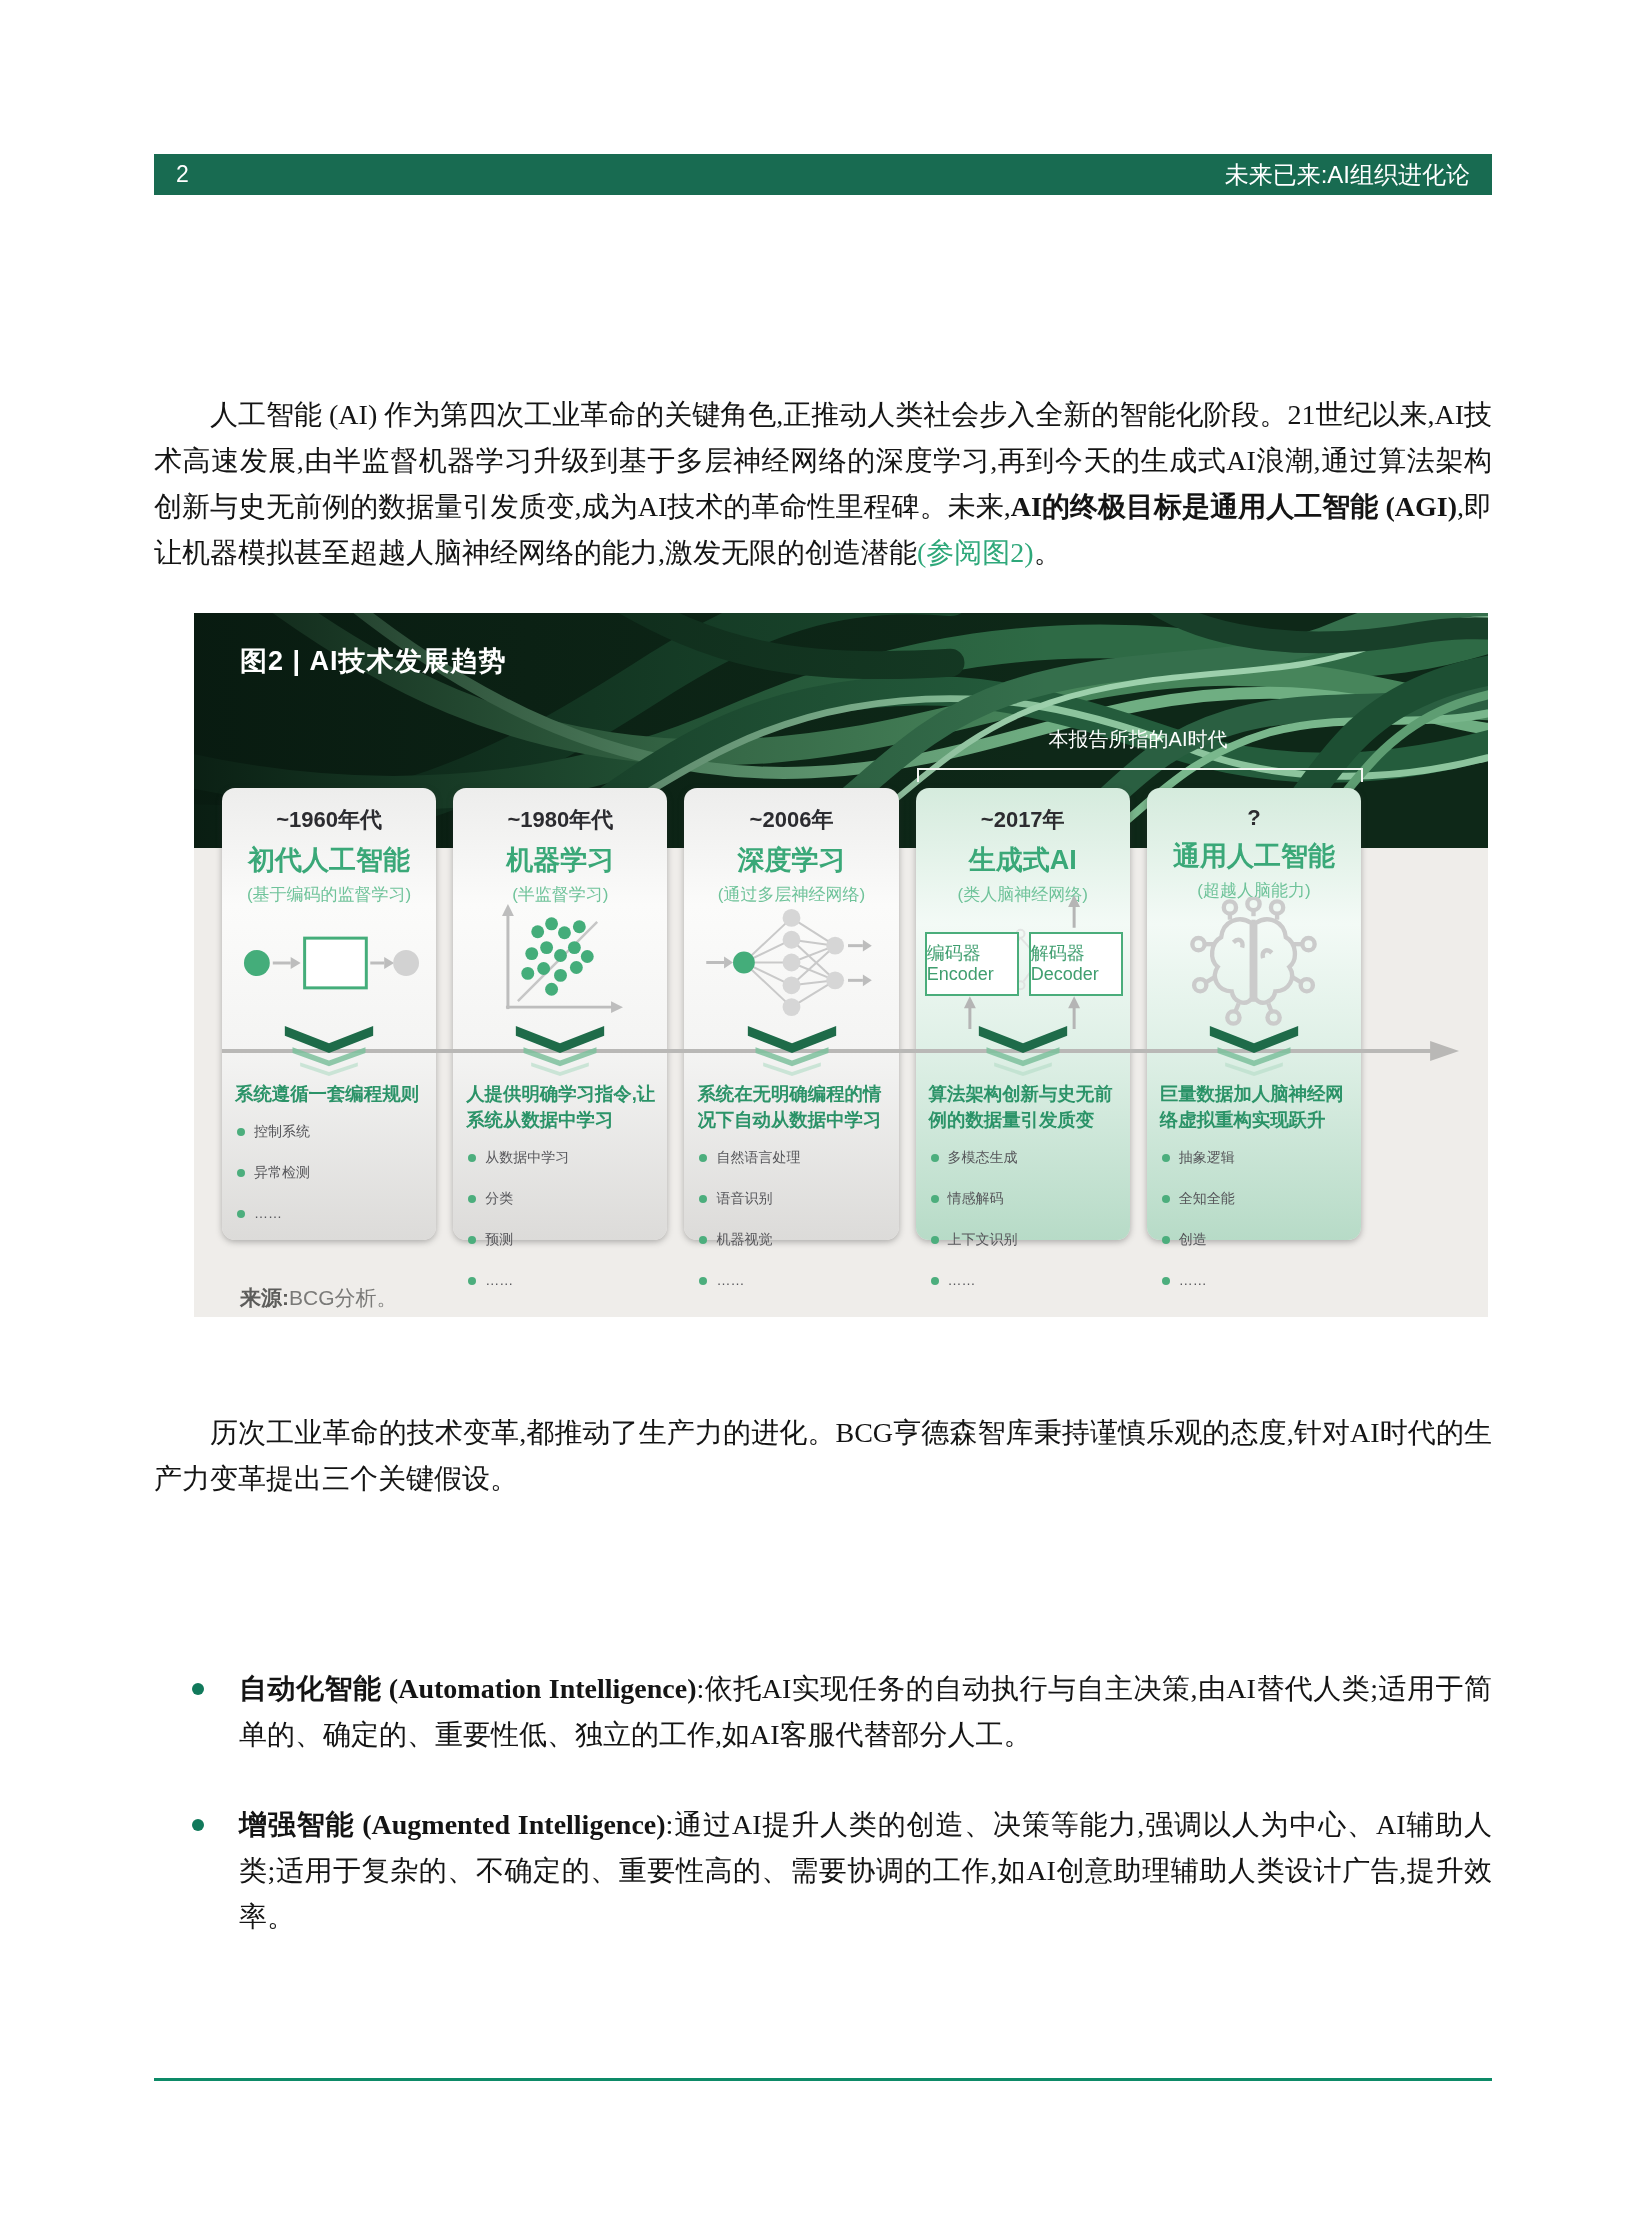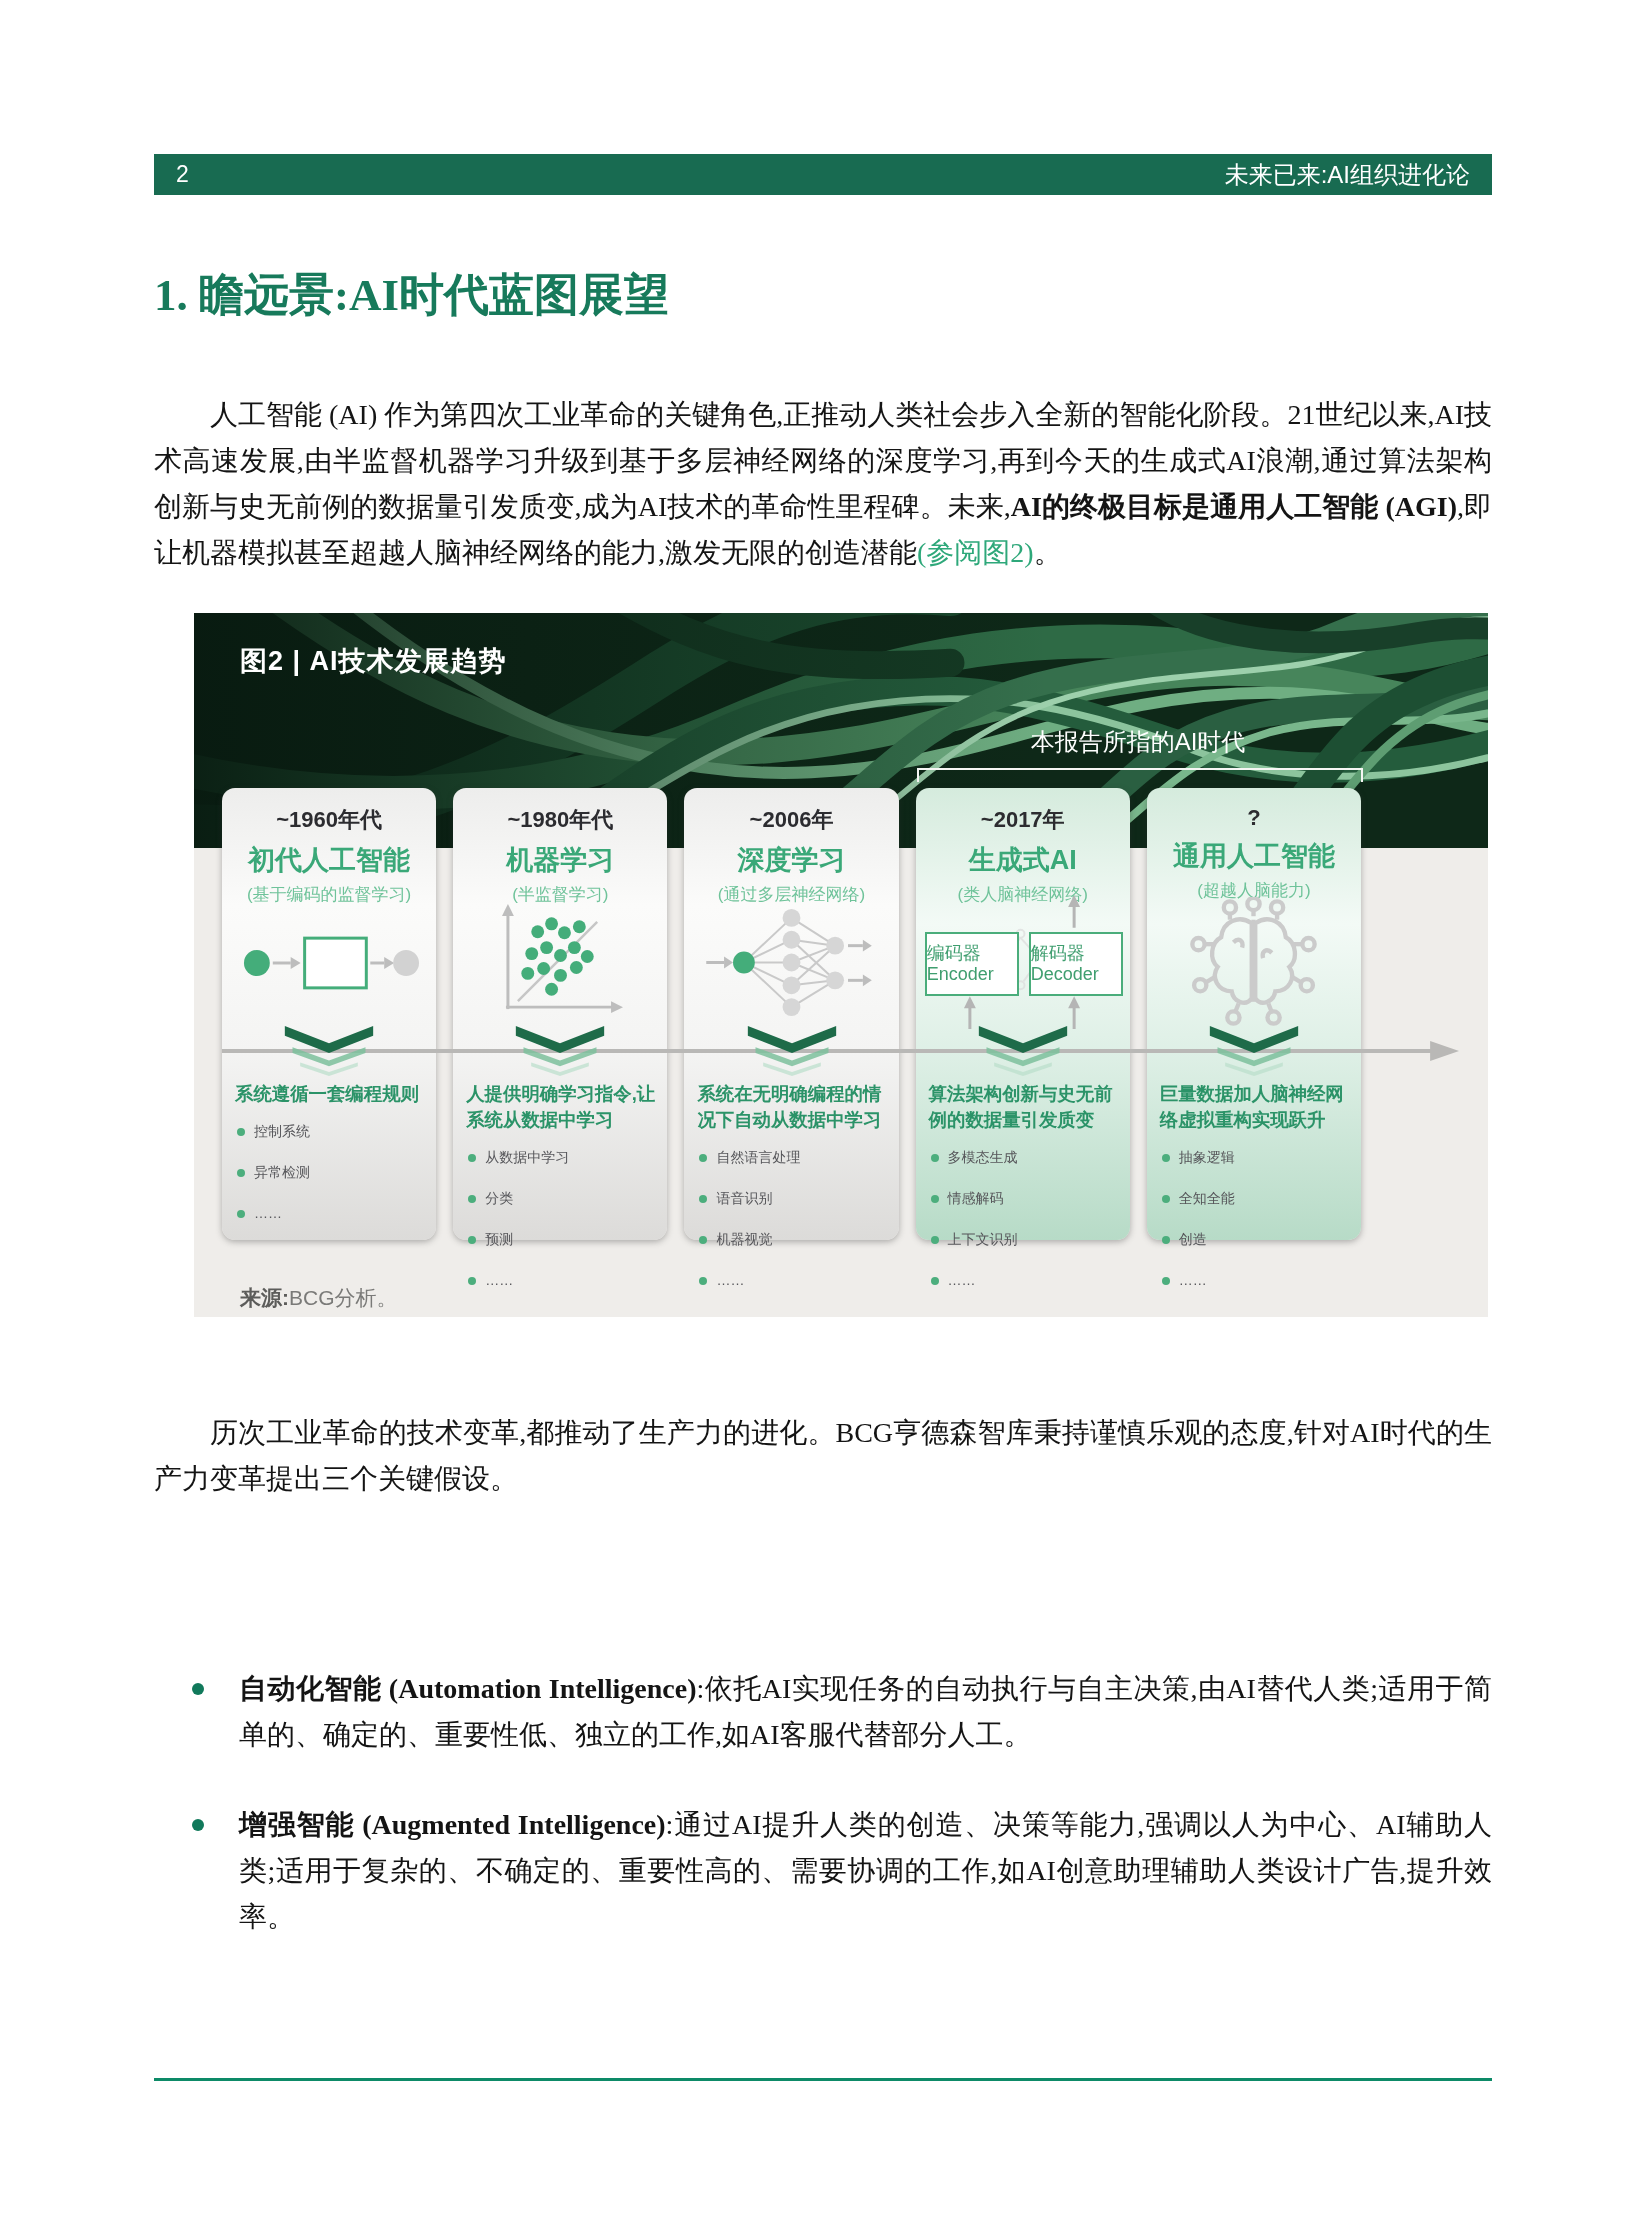--- a/index.html
+++ b/index.html
@@ -33,21 +33,21 @@
   .bullet-list li::before{content:"";position:absolute;left:38px;top:17px;width:12px;height:12px;
     border-radius:50%;background:#11795b;}
 
   
   .figure{position:absolute;left:194px;top:613px;width:1294px;height:704px;background:#efedea;}
   .fig-hero{position:absolute;top:0;left:0;width:1294px;height:235px;overflow:hidden;}
   .fig-hero svg{display:block;}
   .fig-title{position:absolute;top:30px;left:46px;color:#ffffff;font-weight:bold;font-size:27px;
     letter-spacing:1px;}
   .era-label{position:absolute;top:113px;left:723px;width:442px;text-align:center;color:#ffffff;
-    font-size:24px;}
+    font-size:20px;}
   .bracket{position:absolute;top:155px;left:723px;width:442px;height:12px;
     border-top:2px solid #f6f6f4;border-left:2px solid #f6f6f4;border-right:2px solid #f6f6f4;}
 
   .fig-cards{position:absolute;top:175px;left:28px;width:1139px;display:flex;gap:17px;}
   .card{flex:1;height:452px;border-radius:13px;position:relative;
     box-shadow:0 2px 6px rgba(50,50,50,.35);}
   .card.gray{background:linear-gradient(180deg,#ededec 0%,#fbfbfa 26%,#f4f4f3 58%,#dcdbd9 100%);}
   .card.mint{background:linear-gradient(180deg,#d5ebdd 0%,#f3faf6 30%,#ddefe5 60%,#b7dbc7 100%);}
   .card-era{margin:0;padding-top:17px;text-align:center;font-weight:bold;font-size:22px;color:#2c2c30;}
   .card-title{margin-top:7px;text-align:center;font-weight:bold;font-size:27px;color:#3aa878;}
@@ -87,21 +87,20 @@
 </head>
 <body>
 
 <div class="page">
 
   <div class="header-bar">
     <span class="pgnum">2</span>
     <span>未来已来:AI组织进化论</span>
   </div>
 
-  <div class="h1">1. 瞻远景:AI时代蓝图展望</div>
 
   <p class="para p1"><span>人工智能 (AI) 作为第四次工业革命的关键角色,正推动人类社会步入全新的智能化阶段。21世纪以来,AI技术高速发展,由半监督机器学习升级到基于多层神经网络的深度学习,再到今天的生成式AI浪潮,通过算法架构创新与史无前例的数据量引发质变,成为AI技术的革命性里程碑。未来,</span><span class="bold">AI的终极目标是通用人工智能 (AGI)</span><span>,即让机器模拟甚至超越人脑神经网络的能力,激发无限的创造潜能</span><span class="green-ref">(参阅图2)</span><span>。</span></p>
 
   <div class="figure">
 
     <div class="fig-hero">
       <svg width="1294" height="235" viewBox="0 0 1300 236" preserveAspectRatio="none">
         <defs>
           <linearGradient id="fade" x1="0" y1="0" x2="1" y2="0">
             <stop offset="0" stop-color="#081a10" stop-opacity="0.92"></stop>

